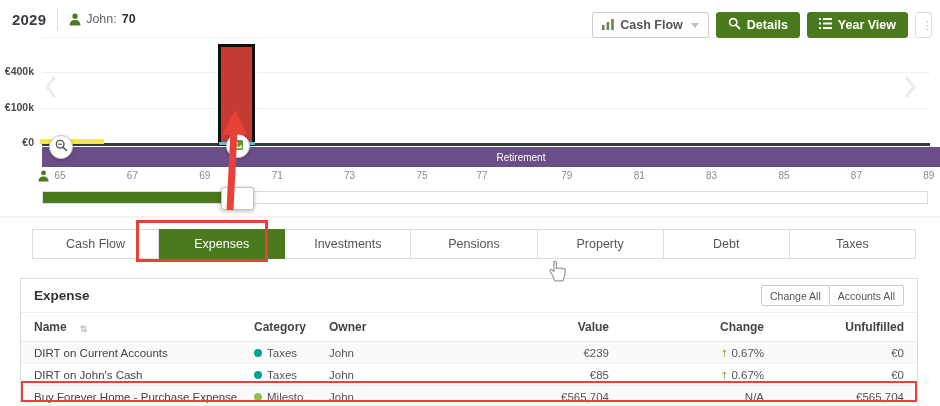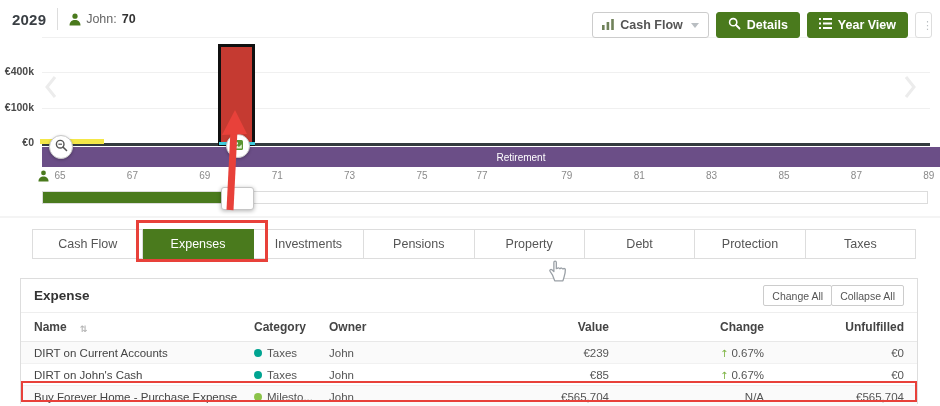--- a/index.html
+++ b/index.html
@@ -231,38 +231,37 @@
   </div>
 
   <div class="tabs-sec">
     <div class="tab-bar">
         <div class="tab">Cash Flow</div>
         <div class="tab active">Expenses</div>
         <div class="tab">Investments</div>
         <div class="tab">Pensions</div>
         <div class="tab">Property</div>
         <div class="tab">Debt</div>
-        <div class="tab">Protection</div>
         <div class="tab">Taxes</div>
       </div>
   </div>
   <div class="ann-tab"></div>
 
   <div class="cursor">
     <svg width="21" height="27" viewBox="0 0 24 30">
       <path d="M10 28 L7.5 21.5 4.6 17c-.9-1.3.9-2.8 2.1-1.7l2.3 2.1V7c0-2 2.8-2 2.8 0v7l1.1-.2c.4-1 2.4-.9 2.6.2l1-.1c.4-.9 2.1-.7 2.4.3l.9.1c.5-.8 2.3-.5 2.3.8 0 3-.5 5.8-1.3 8l-1.5 4.9z" fill="#fff" stroke="#9aa0a6" stroke-width="1.5" stroke-linejoin="round"></path>
     </svg>
   </div>
 
   <div class="card">
     <div class="card-head">
       <span class="card-title">Expense</span>
       <span class="mini-group">
         <button class="mini-btn">Change All</button>
-        <button class="mini-btn">Collapse All</button>
+        <button class="mini-btn">Accounts All</button>
       </span>
     </div>
     <div class="thead">
       <span class="c-name">
         <span>Name</span>
         <span class="sort-ic">⇅</span>
       </span>
       <span class="c-cat">Category</span>
       <span class="c-owner">Owner</span>
       <span class="c-val">Value</span>

